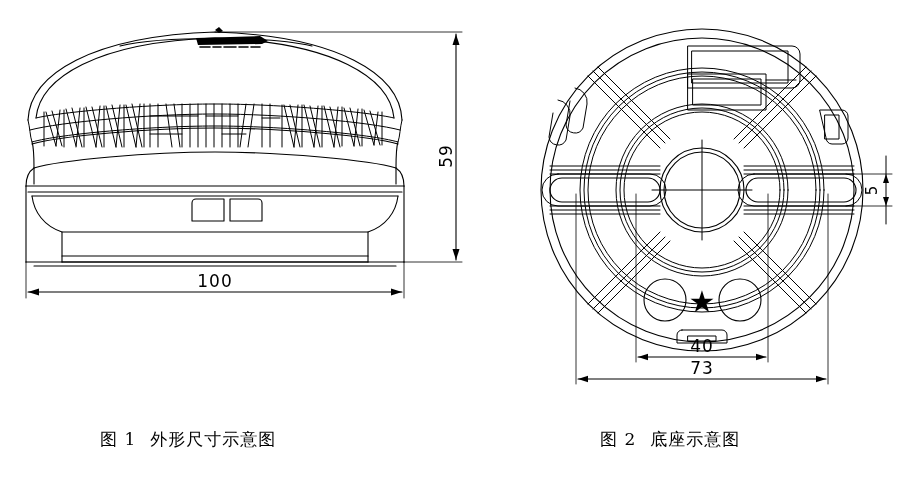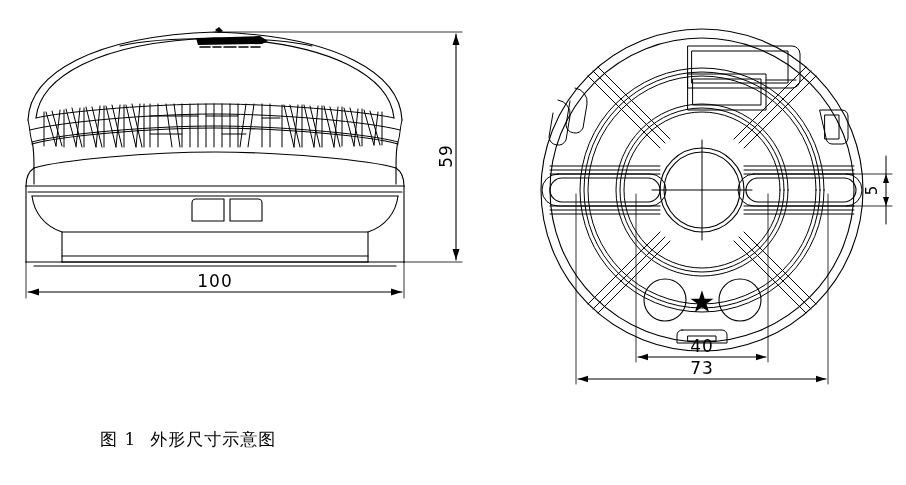--- a/index.html
+++ b/index.html
@@ -311,14 +311,17 @@
         <path d="M326 379 l-10 -3.2 v6.4 z" fill="#000" stroke="none"></path>
         <text class="dimtext" x="202" y="374" text-anchor="middle" stroke="none">73</text>
       </g>
     </svg>
   </div>
 
   <div class="caption" id="cap1">
     <span class="capnum">图 1</span><span>外形尺寸示意图</span>
   </div>
 
+  <div class="caption" id="cap2">
+    <span class="capnum">图 2</span><span>底座示意图</span>
+  </div>
 
 </div>
 
 </body></html>

